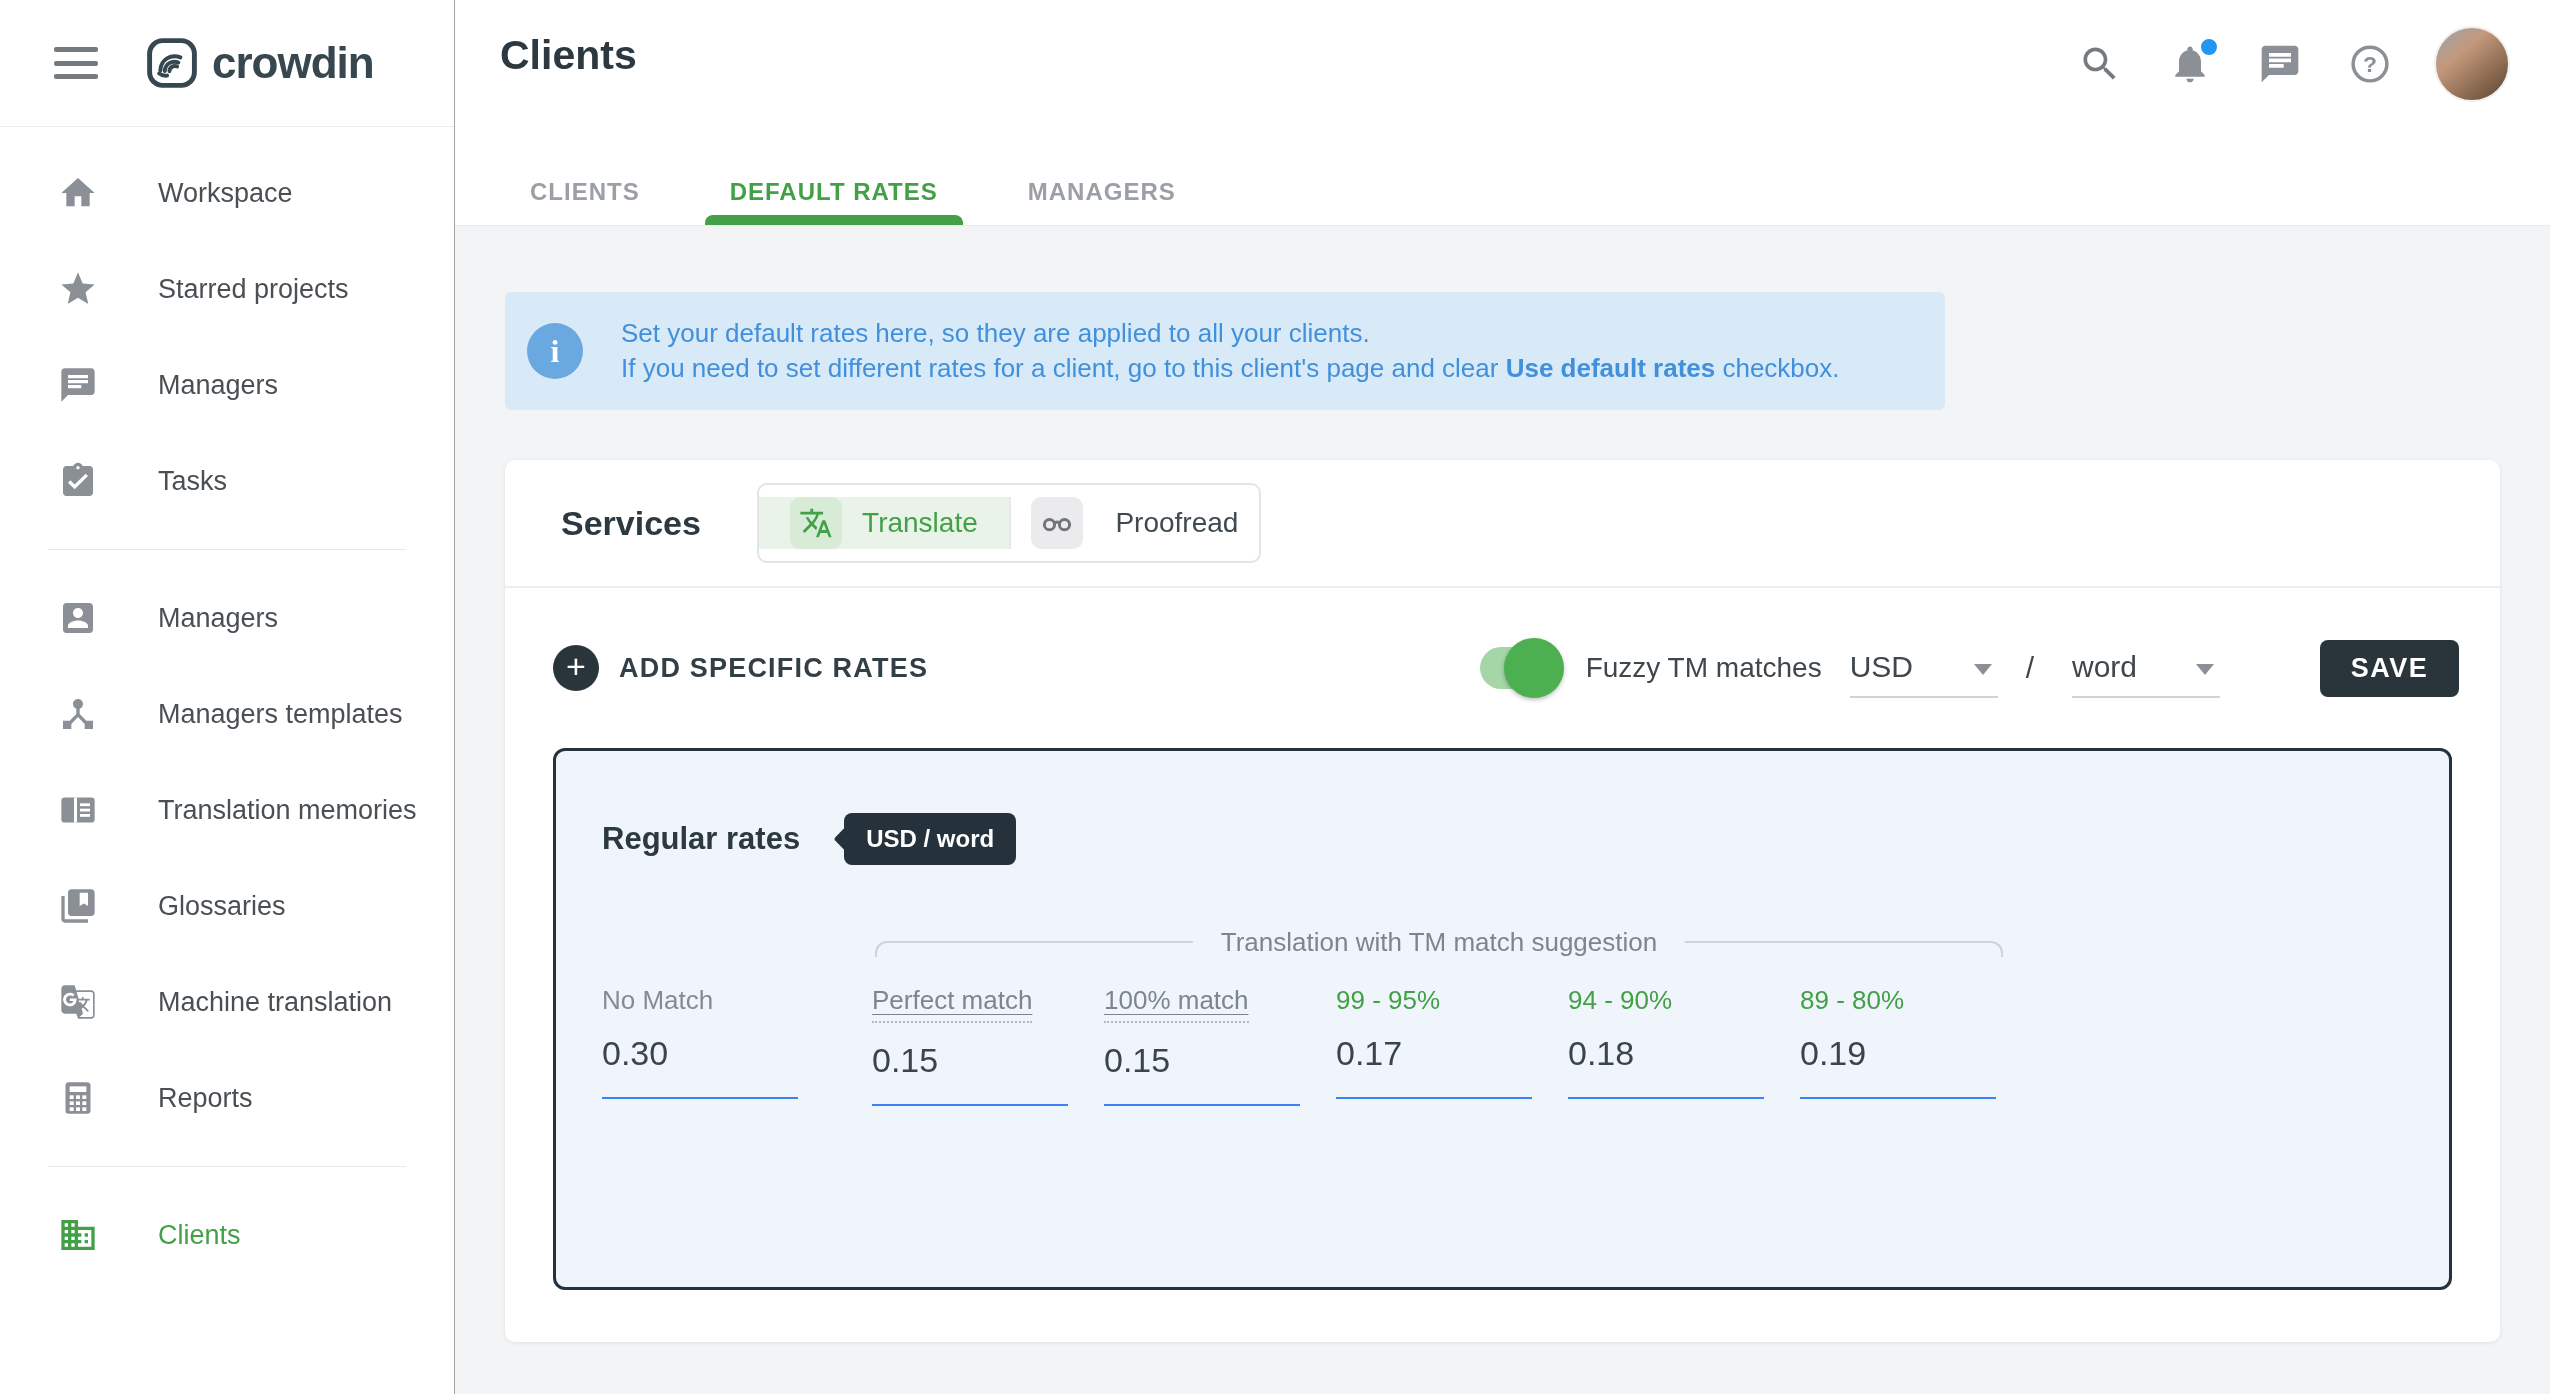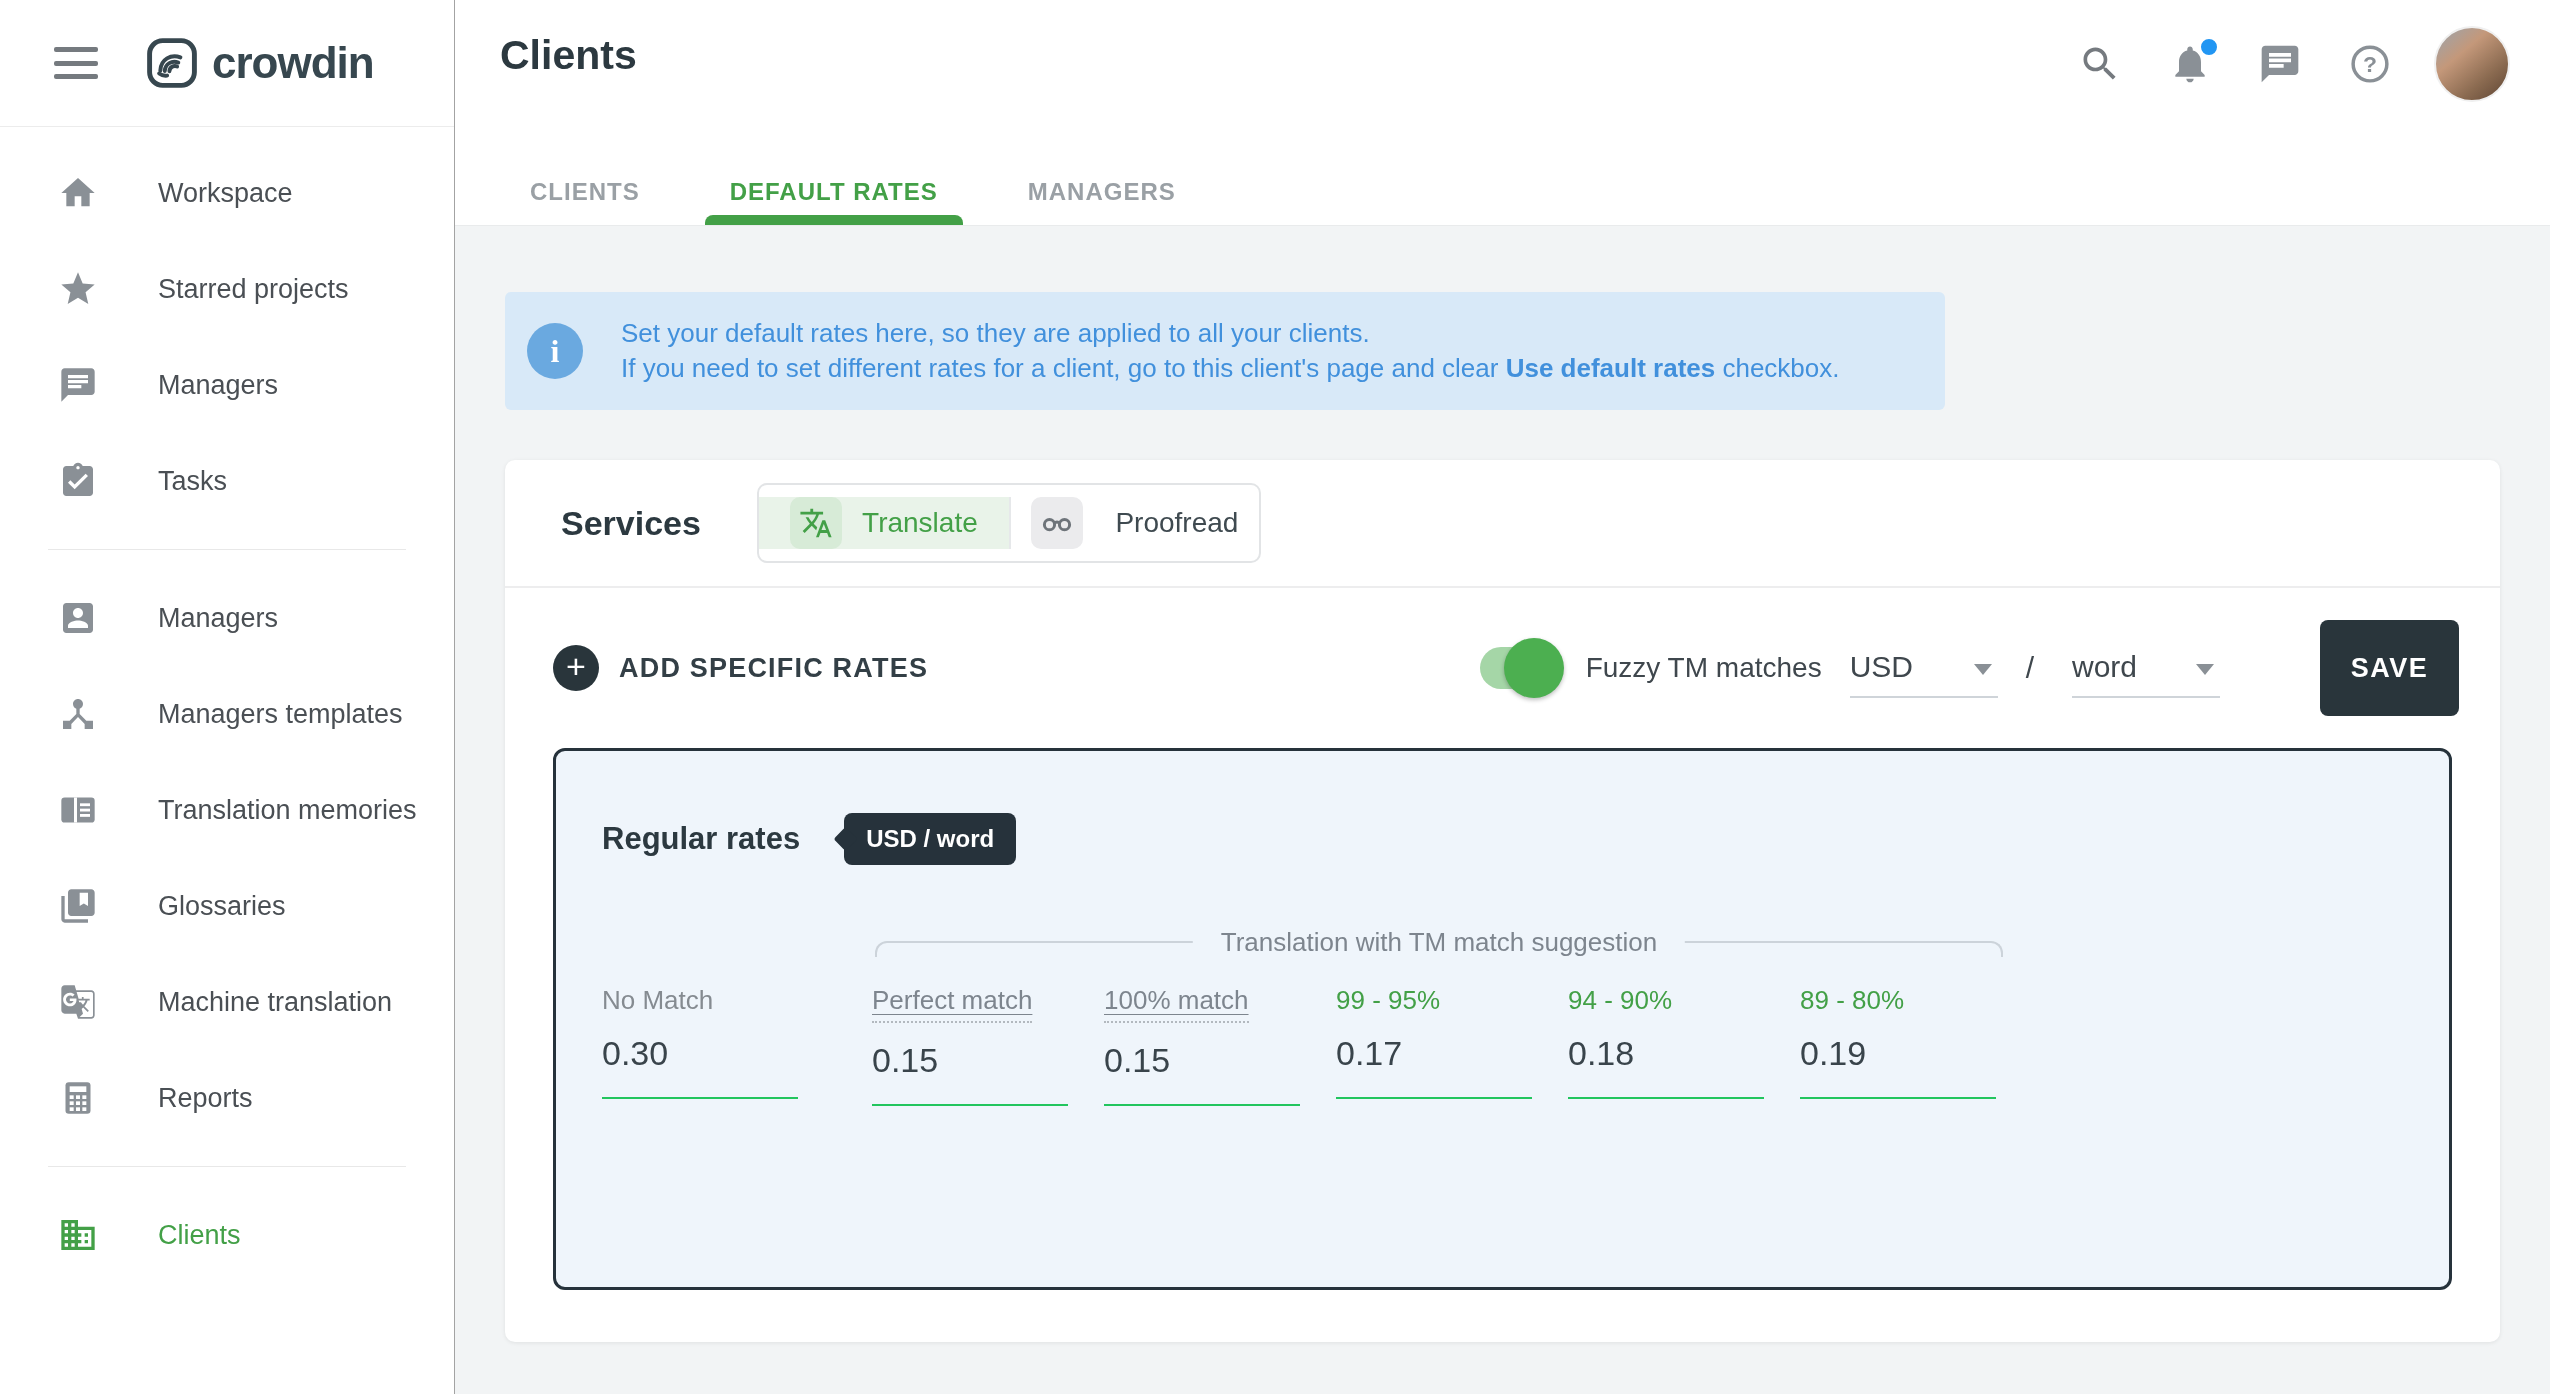--- a/index.html
+++ b/index.html
@@ -64,38 +64,38 @@
   .add-btn { display:flex; align-items:center; cursor:pointer; }
   .plus-circle { width:46px; height:46px; border-radius:50%; background:#29353b; color:#fff; font-size:34px; display:flex; align-items:center; justify-content:center; line-height:1; padding-bottom:4px; }
   .add-label { margin-left:20px; font-size:27px; font-weight:700; letter-spacing:1.2px; color:#333f46; }
   .spacer { flex:1; }
   .toggle { width:80px; height:42px; border-radius:21px; background:#a5d6a7; position:relative; cursor:pointer; flex:0 0 80px; }
   .toggle-knob { position:absolute; right:-4px; top:-9px; width:60px; height:60px; border-radius:50%; background:#4caf50; box-shadow:0 2px 4px rgba(0,0,0,.25); }
   .fuzzy-label { margin-left:26px; font-size:28px; color:#3f474d; }
   .select { position:relative; margin-left:28px; width:148px; height:60px; border-bottom:2px solid #cfd4d9; font-size:30px; color:#3f474d; display:flex; align-items:center; cursor:pointer; }
   .select .caret { position:absolute; right:6px; top:26px; width:0; height:0; border-left:9px solid transparent; border-right:9px solid transparent; border-top:11px solid #8a9096; }
   .slash { margin:0 10px 0 28px; font-size:30px; color:#3f474d; }
-  .save-btn { margin-left:100px; width:139px; height:96px; background:#29353b; color:#fff; border:none; border-radius:8px; font-size:27px; font-weight:700; letter-spacing:1.5px; font-family:"Liberation Sans", sans-serif; cursor:pointer; }
+  .save-btn { margin-left:100px; width:139px; height:57px; background:#29353b; color:#fff; border:none; border-radius:8px; font-size:27px; font-weight:700; letter-spacing:1.5px; font-family:"Liberation Sans", sans-serif; cursor:pointer; }
 
   .panel { margin:0 48px; width:1899px; height:542px; background:#eff5fb; border:3px solid #26323b; border-radius:12px; padding:62px 0 0 46px; position:relative; }
   .panel-head { display:flex; align-items:center; }
   .panel-title { font-size:31px; font-weight:700; color:#2c3940; }
   .tag { position:relative; margin-left:44px; background:#26323b; color:#fff; font-size:24px; font-weight:700; border-radius:8px; padding:12px 22px; }
   .tag::before { content:''; position:absolute; left:-7px; top:50%; width:17px; height:17px; background:#26323b; transform:translateY(-50%) rotate(45deg); border-radius:3px; }
 
   .bracket { position:relative; margin:76px 0 0 273px; width:1128px; height:16px; border:2px solid #ccd3da; border-bottom:none; border-radius:12px 12px 0 0; }
   .bracket-label { position:absolute; left:50%; top:-1px; transform:translate(-50%,-50%); background:#eff5fb; padding:0 28px; font-size:26px; color:#7d858e; white-space:nowrap; }
 
   .cols { display:flex; margin-top:28px; }
   .col { width:232px; }
   .col:first-child { width:270px; }
   .col-label { font-size:26px; color:#858b91; display:inline-block; margin-bottom:16px; }
   .col-label.dotted { color:#7d858e; text-decoration:underline; text-underline-offset:5px; text-decoration-thickness:1px; border-bottom:2px dotted #b3b9bf; padding-bottom:5px; }
   .col-label.green { color:#43a047; }
-  .rate-input { display:block; width:196px; background:transparent; border:none; border-bottom:2px solid #22c55e; font-family:"Liberation Sans", sans-serif; font-size:34px; color:#39444b; padding:2px 0 24px 0; outline:none; }
+  .rate-input { display:block; width:196px; background:transparent; border:none; border-bottom:2px solid #3b82f6; font-family:"Liberation Sans", sans-serif; font-size:34px; color:#39444b; padding:2px 0 24px 0; outline:none; }
 </style>
 </head>
 <body>
 
 <div class="sidebar">
   <div class="sidebar-header">
     <div class="hamburger">
         <span></span>
         <span></span>
         <span></span>

